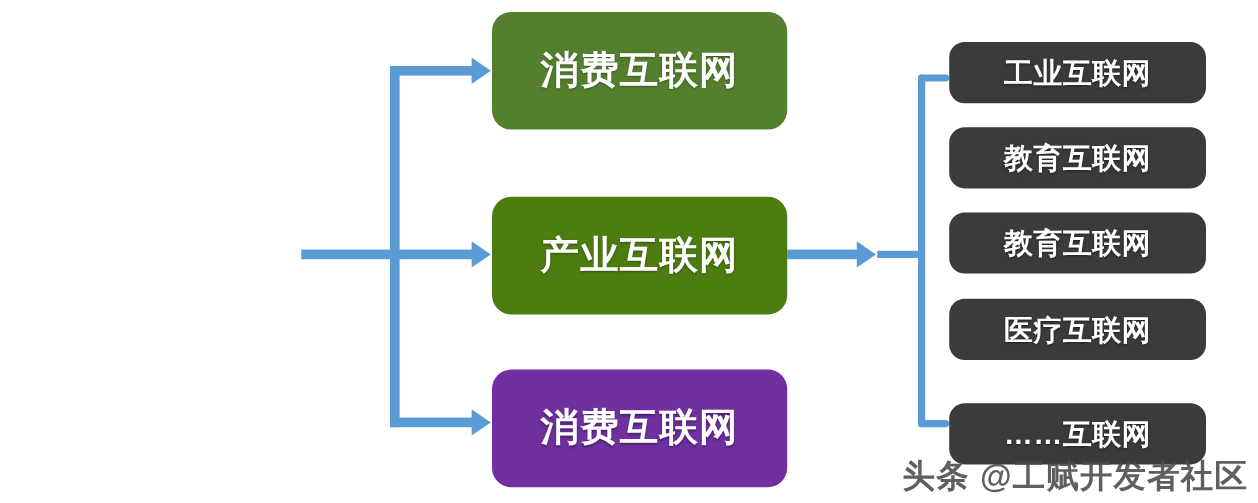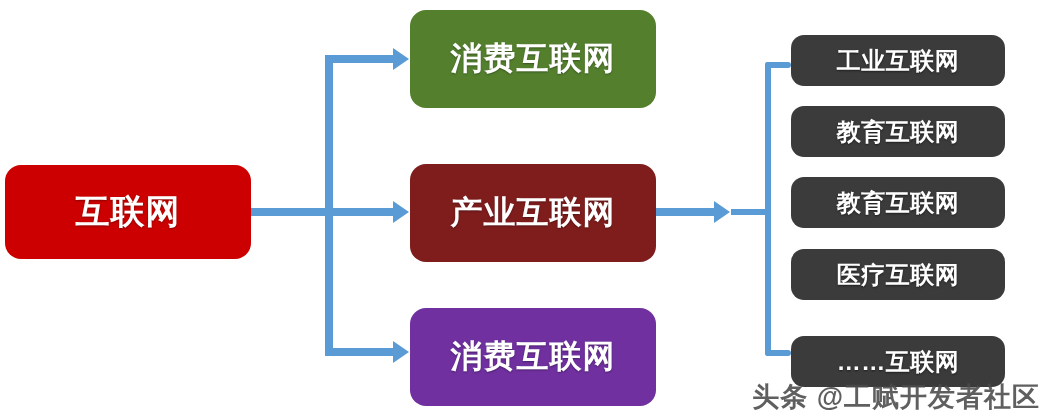--- a/index.html
+++ b/index.html
@@ -46,21 +46,21 @@
 
   
   .node-l2 {
     left: 410px;
     width: 246px;
     height: 98px;
     border-radius: 16px;
     font-size: 32px;
   }
   .node-consumer { top: 10px;  background: #54802E; }
-  .node-industry { top: 164px; background: #7f1d1d; }
+  .node-industry { top: 164px; background: #4d7c0f; }
   .node-gov      { top: 308px; background: #7030A0; }
 
   
   .node-l3 {
     left: 791px;
     width: 214px;
     height: 51px;
     background: #3B3B3B;
     border-radius: 13px;
     font-size: 24px;
@@ -138,21 +138,20 @@
   <div class="arrow" style="left:393px; top:341px;"></div>
 
   <div class="conn conn-h" style="left:656px; top:208px; width:60px;"></div>
   <div class="arrow" style="left:714px; top:201px;"></div>
   <div class="conn conn-h" style="left:731px; top:209px; width:38px; height:6px;"></div>
 
   <div class="bracket-v"></div>
   <div class="bracket-stub" style="top:62px;"></div>
   <div class="bracket-stub" style="top:350px;"></div>
 
-  <div class="node node-root">互联网</div>
 
   <div class="node node-l2 node-consumer">消费互联网</div>
 
   <div class="node node-l2 node-industry">产业互联网</div>
 
   <div class="node node-l2 node-gov">消费互联网</div>
 
   <div class="node node-l3" style="top:35px;">工业互联网</div>
 
   <div class="node node-l3" style="top:106px;">教育互联网</div>

